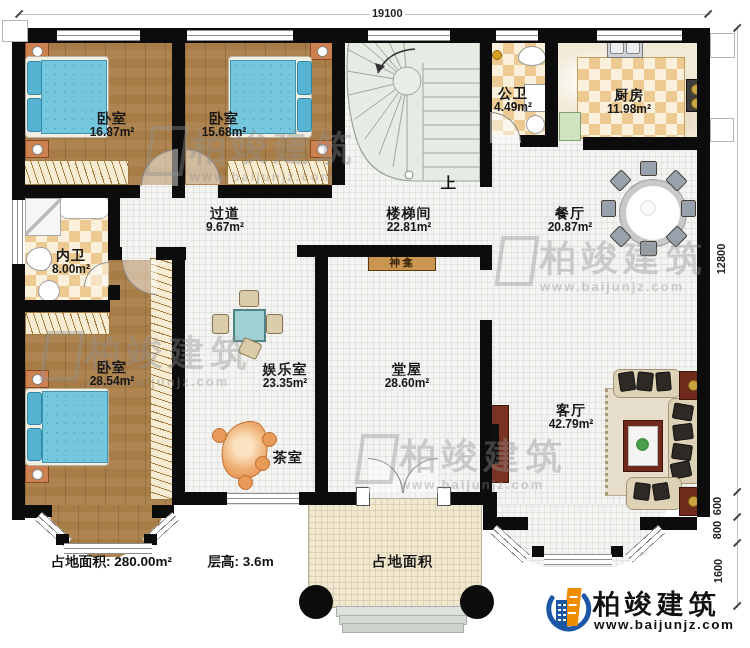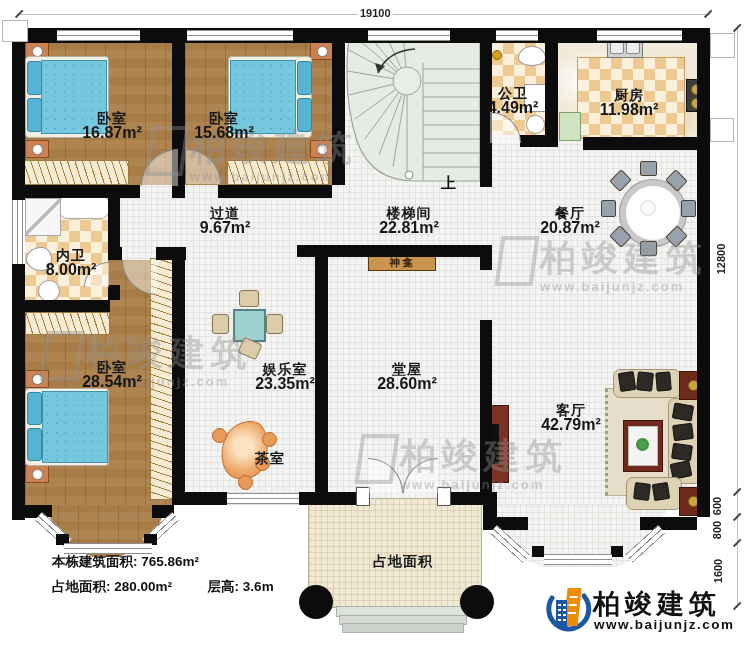--- a/index.html
+++ b/index.html
@@ -39,21 +39,21 @@
   .redtbl{position:absolute;background:#6f2a1c;border:1px solid #40140b;}
   .goldc{position:absolute;width:9px;height:9px;border-radius:50%;background:#caa43c;border:1px solid #7c5c14;}
   .chair-d{position:absolute;width:15px;height:13px;background:#97a2ac;border:1.5px solid #4a3f35;border-radius:2px;}
   .chair-b{position:absolute;background:#dccdaa;border:1.5px solid #87764f;border-radius:3px;}
   .arc{position:absolute;border:1px solid #8a8a8a;background:rgba(255,255,255,.45);}
   .post{position:absolute;background:#ffffff;border:1px solid #555;}
   .obox{position:absolute;background:#ffffff;border:1px solid #b5b5b5;}
   
   .rl{position:absolute;transform:translate(-50%,0);text-align:center;color:#161616;font-weight:700;white-space:nowrap;}
   .rl .nm{display:block;font-size:14px;line-height:15px;letter-spacing:1px;}
-  .rl .ar{display:block;font-size:16px;line-height:13px;}
+  .rl .ar{display:block;font-size:12px;line-height:13px;}
   .dim{position:absolute;font-size:11px;font-weight:700;color:#222;background:#fff;padding:0 2px;white-space:nowrap;}
   .dimv{position:absolute;font-size:11px;font-weight:700;color:#222;transform:rotate(-90deg);white-space:nowrap;}
   .dline{position:absolute;background:#bdbdbd;}
   .tick{position:absolute;width:10px;height:1.5px;background:#444;transform:rotate(-45deg);}
   
   .wm{position:absolute;color:rgba(145,145,145,.40);font-weight:700;pointer-events:none;line-height:1;}
   .wm .wmn{display:block;font-size:36px;letter-spacing:6px;}
   .wm .wmu{display:block;font-size:13px;letter-spacing:2px;margin-top:4px;}
   .wm .wmi{position:absolute;left:-42px;top:-4px;width:30px;height:42px;border:4px solid rgba(145,145,145,.40);transform:skewX(-8deg);}
   
@@ -350,48 +350,44 @@
     <span class="ar">23.35m²</span>
   </div>
   <div class="rl" style="left:407px;top:362px;">
     <span class="nm">堂屋</span>
     <span class="ar">28.60m²</span>
   </div>
   <div class="rl" style="left:571px;top:403px;">
     <span class="nm">客厅</span>
     <span class="ar">42.79m²</span>
   </div>
-  <div class="rl" style="left:270px;top:451px;">
+  <div class="rl" style="left:288px;top:451px;font-family:Liberation Mono, monospace;">
     <span class="nm">茶室</span>
   </div>
   <div class="rl" style="left:403px;top:554px;">
     <span class="nm">占地面积</span>
   </div>
 
   <div class="dline" style="left:18px;top:14px;width:692px;height:1px;"></div>
   <div class="tick" style="left:14px;top:13px;"></div>
   <div class="tick" style="left:703px;top:13px;"></div>
-  <div class="dim" style="left:358px;top:7px;">19100</div>
+  <div class="dim" style="left:370px;top:7px;">19100</div>
 
   <div class="dline" style="left:737px;top:28px;width:1px;height:580px;"></div>
   <div class="tick" style="left:732px;top:27px;"></div>
   <div class="tick" style="left:732px;top:491px;"></div>
   <div class="tick" style="left:732px;top:516px;"></div>
   <div class="tick" style="left:732px;top:542px;"></div>
   <div class="tick" style="left:732px;top:605px;"></div>
   <div class="dimv" style="left:706px;top:253px;">12800</div>
   <div class="dimv" style="left:708px;top:500px;">600</div>
   <div class="dimv" style="left:708px;top:524px;">800</div>
   <div class="dimv" style="left:706px;top:565px;">1600</div>
 
   <div id="titleblock">
-    <div class="statrow">
-      <span>本栋建筑面积:</span>
-      <span>765.86m²</span>
-    </div>
     <div class="statrow">
       <span>占地面积:</span>
       <span>280.00m²</span>
       <span class="gap"></span>
       <span>层高:</span>
       <span>3.6m</span>
     </div>
   </div>
 
   <div id="brand">

